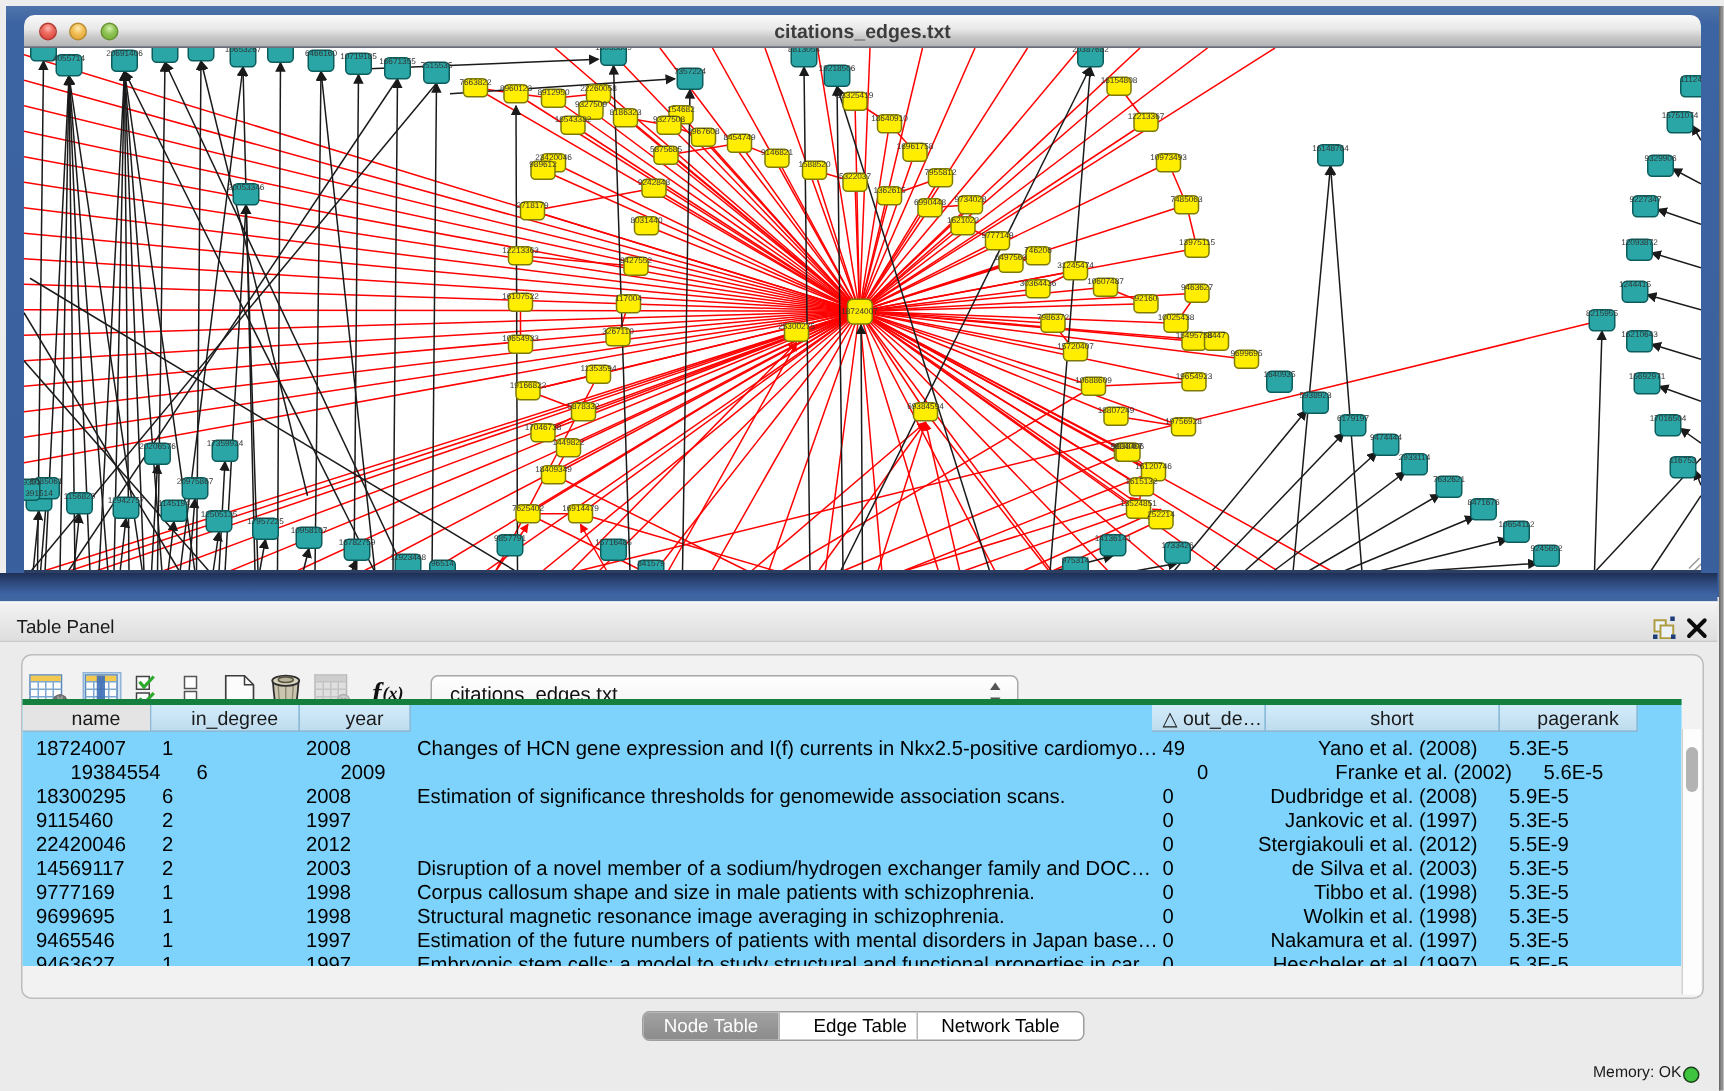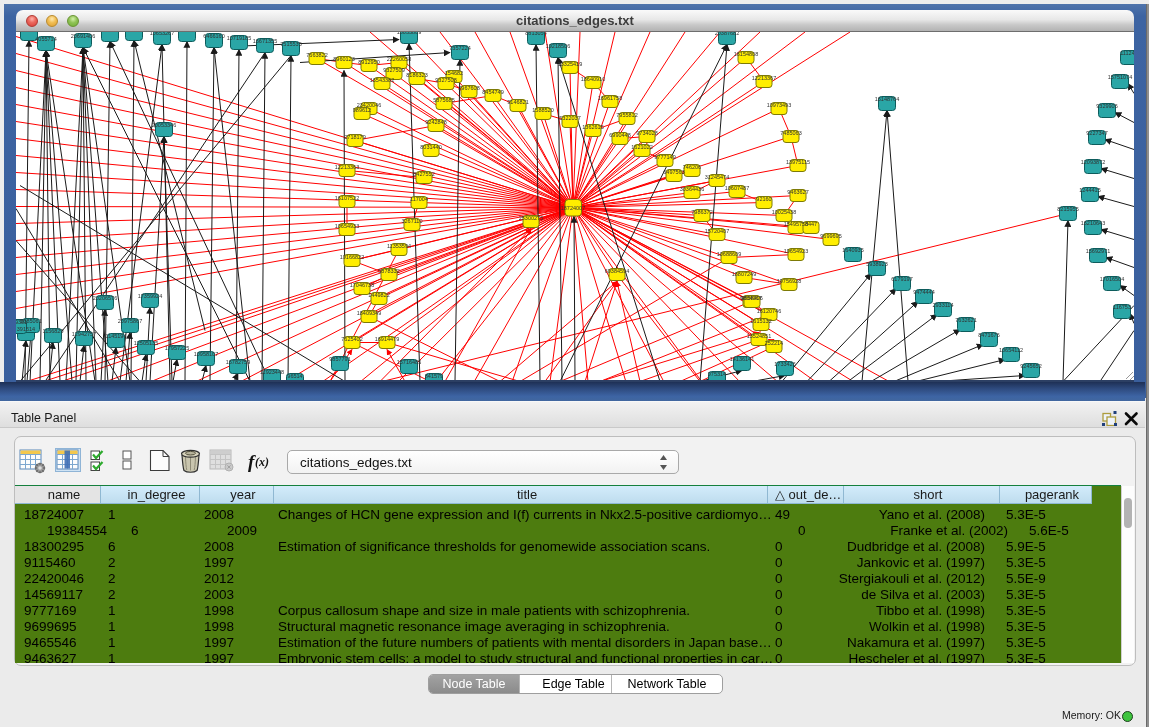--- a/index.html
+++ b/index.html
@@ -17,21 +17,21 @@
 #rightbar{left:1145.5px;top:4px;width:3.5px;height:723px;background:#8f8f8f;border-left:1px solid #6a6a6a;}
 
 #panel{left:0;top:401px;width:1145px;height:326px;background:#ebebeb;}
 #phdr{left:0;top:401px;width:1145px;height:27px;background:linear-gradient(180deg,#f2f2f2,#dedede);border-top:1px solid #f8f8f8;border-bottom:1px solid #c9c9c9;}
 #phdr span{position:absolute;left:11px;top:9px;font-size:12.5px;color:#1a1a1a;}
 
 #container{left:14px;top:436px;width:1122px;height:230px;background:#f2f2f2;border:1px solid #bdbdbd;border-radius:7px;}
 #combo{left:287px;top:450px;width:392px;height:24px;background:linear-gradient(180deg,#fff,#f2f2f2);border:1px solid #a9a9a9;border-radius:5px;}
 #combo span{position:absolute;left:12px;top:4px;font-size:13.5px;color:#111;}
 
-#tbl{left:15px;top:485px;width:1106px;height:178px;background:#4d7c0f;overflow:hidden;border-top:1px solid #15803d;}
+#tbl{left:15px;top:466px;width:1106px;height:178px;background:#7dd3fc;overflow:hidden;border-top:4px solid #15803d;}
 .hc{position:absolute;top:0;height:18px;background:linear-gradient(180deg,#d3ecfb,#bedcee);border-right:1px solid #8fb8d2;border-bottom:1px solid #8fb8d2;font-size:13px;color:#1a1a1a;text-align:center;line-height:17px;padding-left:13px;}
 .row{position:absolute;width:1106px;height:16px;font-size:13.5px;color:#000;white-space:nowrap;}
 .row div{position:absolute;top:0px;}
 .c3{left:263px;width:497px;overflow:hidden;text-overflow:ellipsis;}
 .c0{left:9px;} .c1{left:93px;} .c2{left:189px;}  .c4{left:760px;}
 .c5{left:800px;width:170px;text-align:right;} .c6{left:991px;}
 #vsb{left:1121px;top:486px;width:13px;height:177px;background:#fdfdfd;border-left:1px solid #d0d0d0;}
 #vsbt{left:1123.5px;top:498px;width:8px;height:30px;background:#b3b3b3;border-radius:4px;}
 
 #tabs{left:428px;top:674px;width:295px;height:20px;background:#fff;border:1px solid #9e9e9e;border-radius:5px;font-size:12.5px;}
@@ -669,21 +669,20 @@
     <span>citations_edges.txt</span>
 <svg style="position:absolute;right:10px;top:3px" width="9" height="17">
       <path d="M4.5,1 L8,6 L1,6 z" fill="#555"></path>
       <path d="M4.5,16 L8,11 L1,11 z" fill="#555"></path>
     </svg>
 </div>
 <div class="abs" id="tbl">
 <div class="hc" style="left:0px;width:86px;background:#e4e4e4;">name</div>
 <div class="hc" style="left:86px;width:99px;">in_degree</div>
 <div class="hc" style="left:185px;width:74px;">year</div>
-<div class="hc" style="left:259px;width:494px;">title</div>
 <div class="hc" style="left:753px;width:76px;text-align:left;padding-left:7px;">△ out_de…</div>
 <div class="hc" style="left:829px;width:156px;">short</div>
 <div class="hc" style="left:985px;width:92px;">pagerank</div>
 <div class="row" style="top:21px;">
       <div class="c0">18724007</div>
       <div class="c1">1</div>
       <div class="c2">2008</div>
       <div class="c3">Changes of HCN gene expression and I(f) currents in Nkx2.5-positive cardiomyoc…</div>
       <div class="c4">49</div>
       <div class="c5">Yano et al. (2008)</div>
@@ -719,20 +718,21 @@
       <div class="c1">2</div>
       <div class="c2">2012</div>
       <div class="c4">0</div>
       <div class="c5">Stergiakouli et al. (2012)</div>
       <div class="c6">5.5E-9</div>
     </div>
 <div class="row" style="top:101px;">
       <div class="c0">14569117</div>
       <div class="c1">2</div>
       <div class="c2">2003</div>
+      <div class="c3">Disruption of a novel member of a sodium/hydrogen exchanger family and DOCK…</div>
       <div class="c4">0</div>
       <div class="c5">de Silva et al. (2003)</div>
       <div class="c6">5.3E-5</div>
     </div>
 <div class="row" style="top:117px;">
       <div class="c0">9777169</div>
       <div class="c1">1</div>
       <div class="c2">1998</div>
       <div class="c3">Corpus callosum shape and size in male patients with schizophrenia.</div>
       <div class="c4">0</div>

